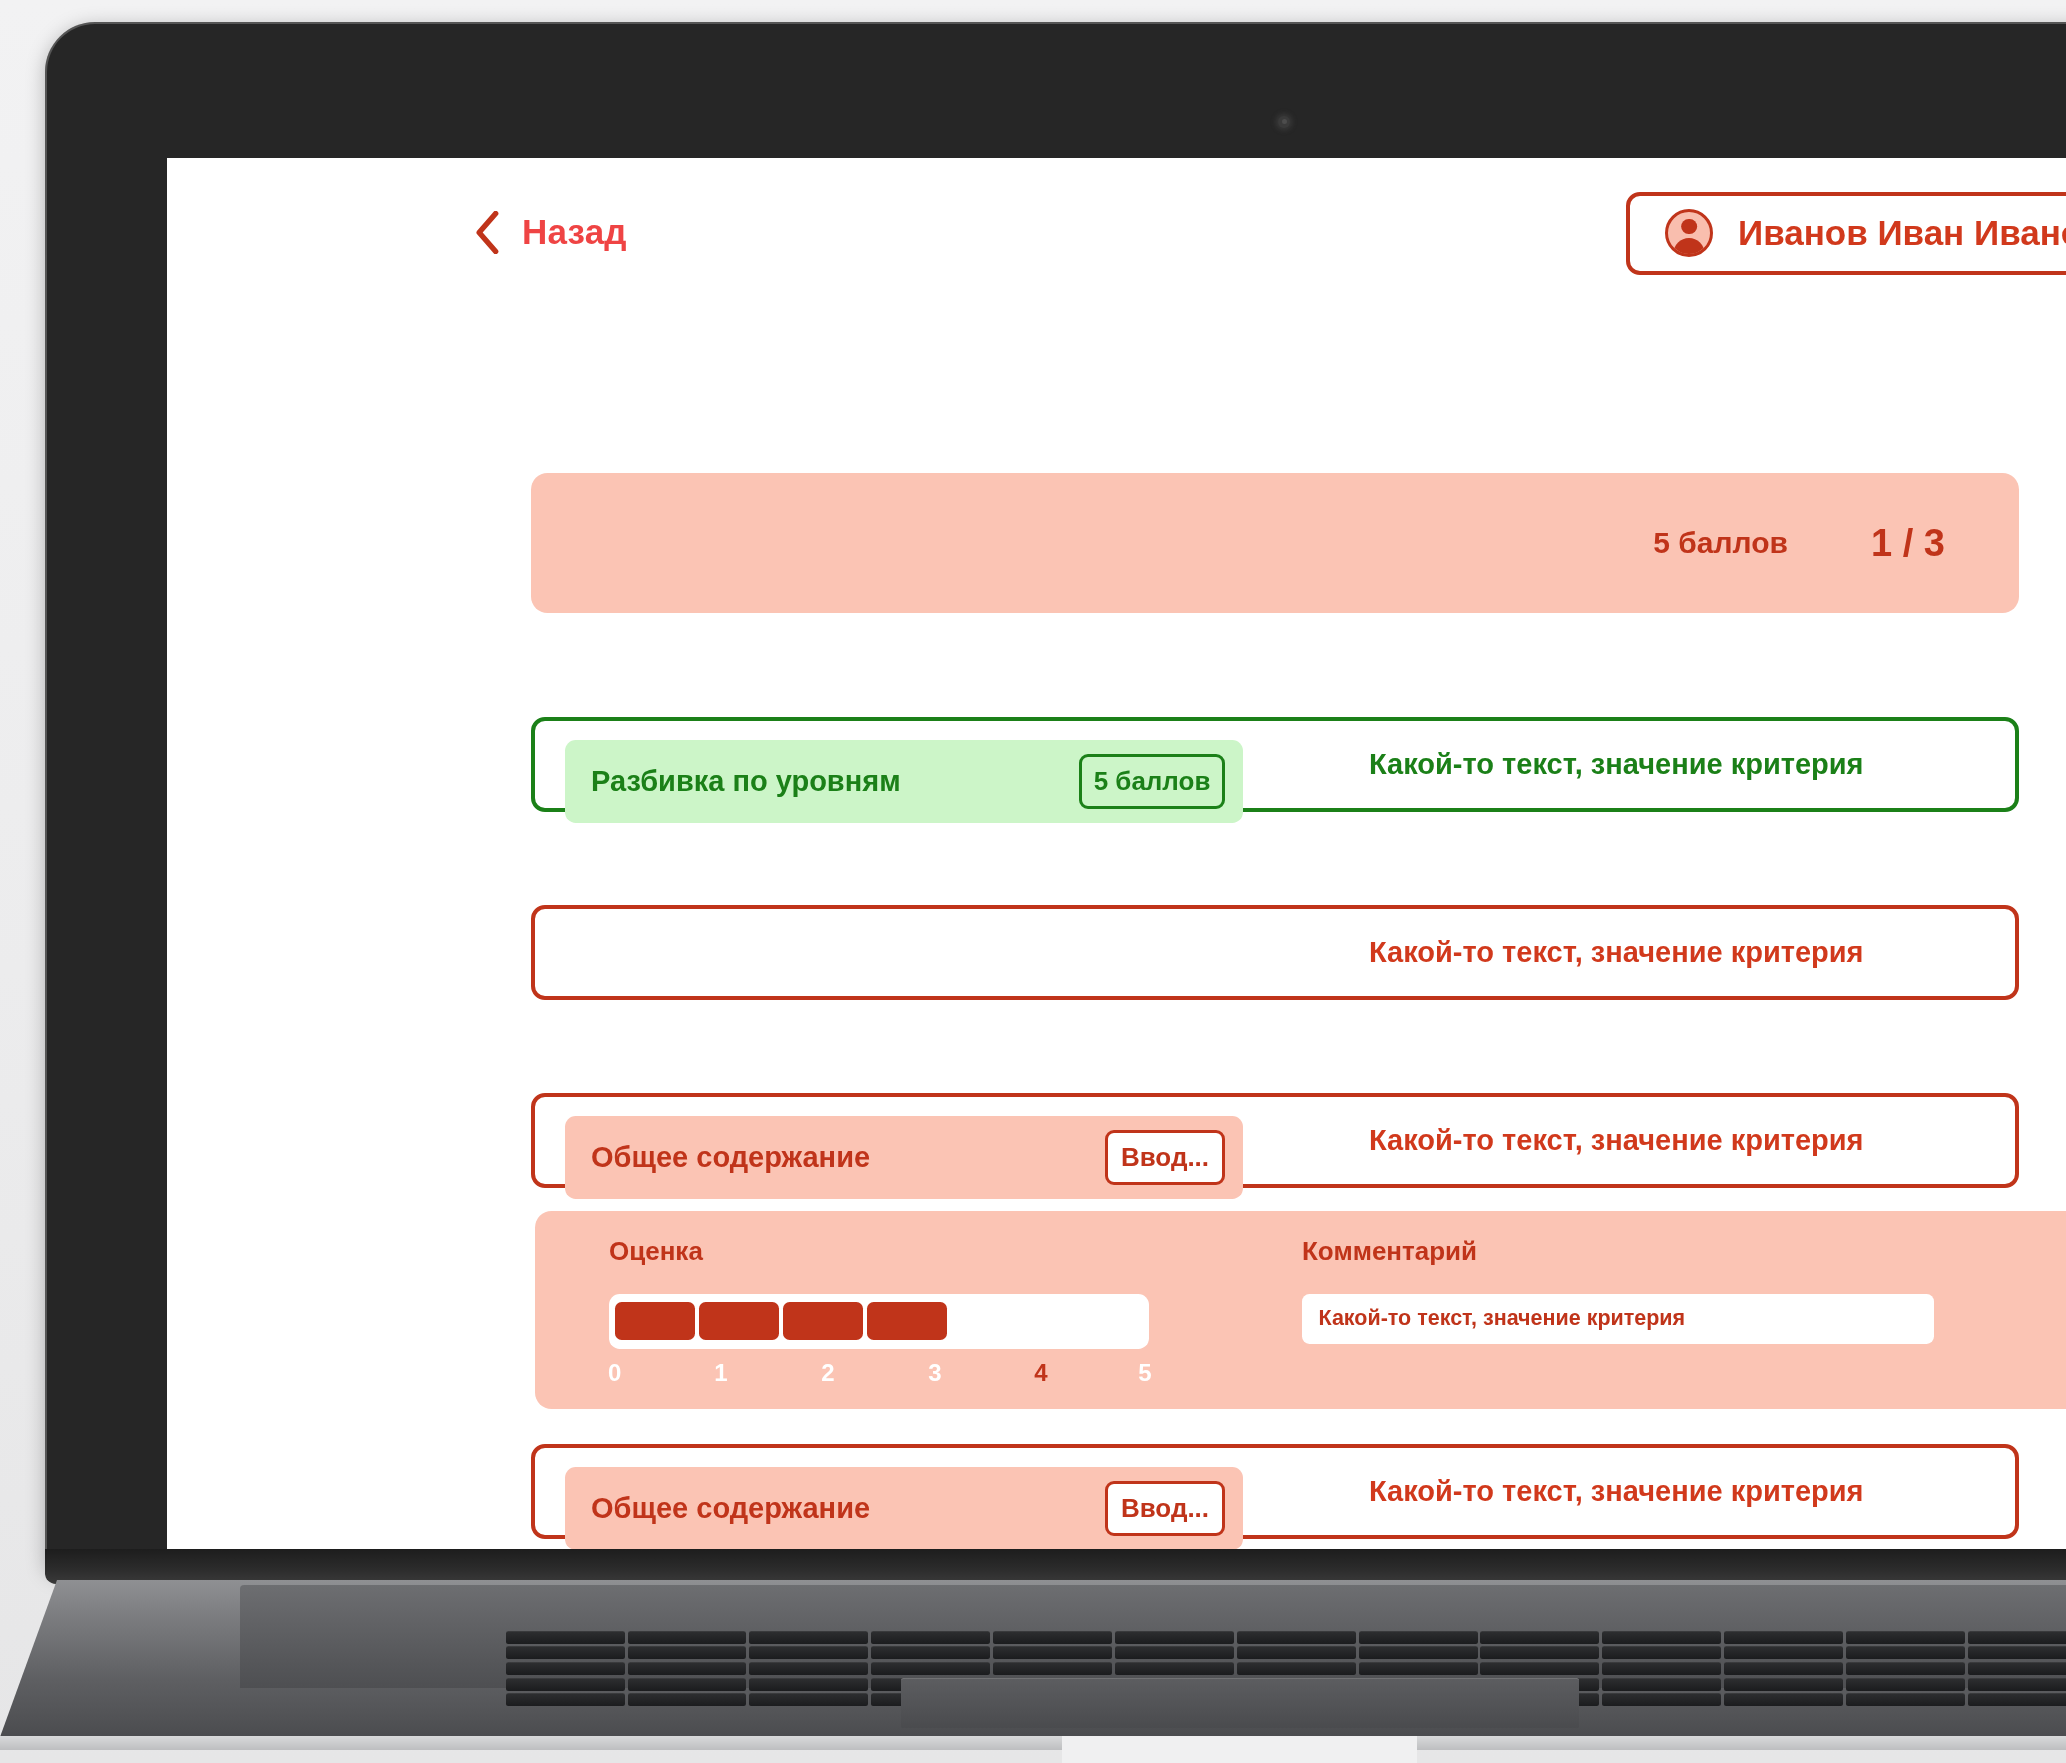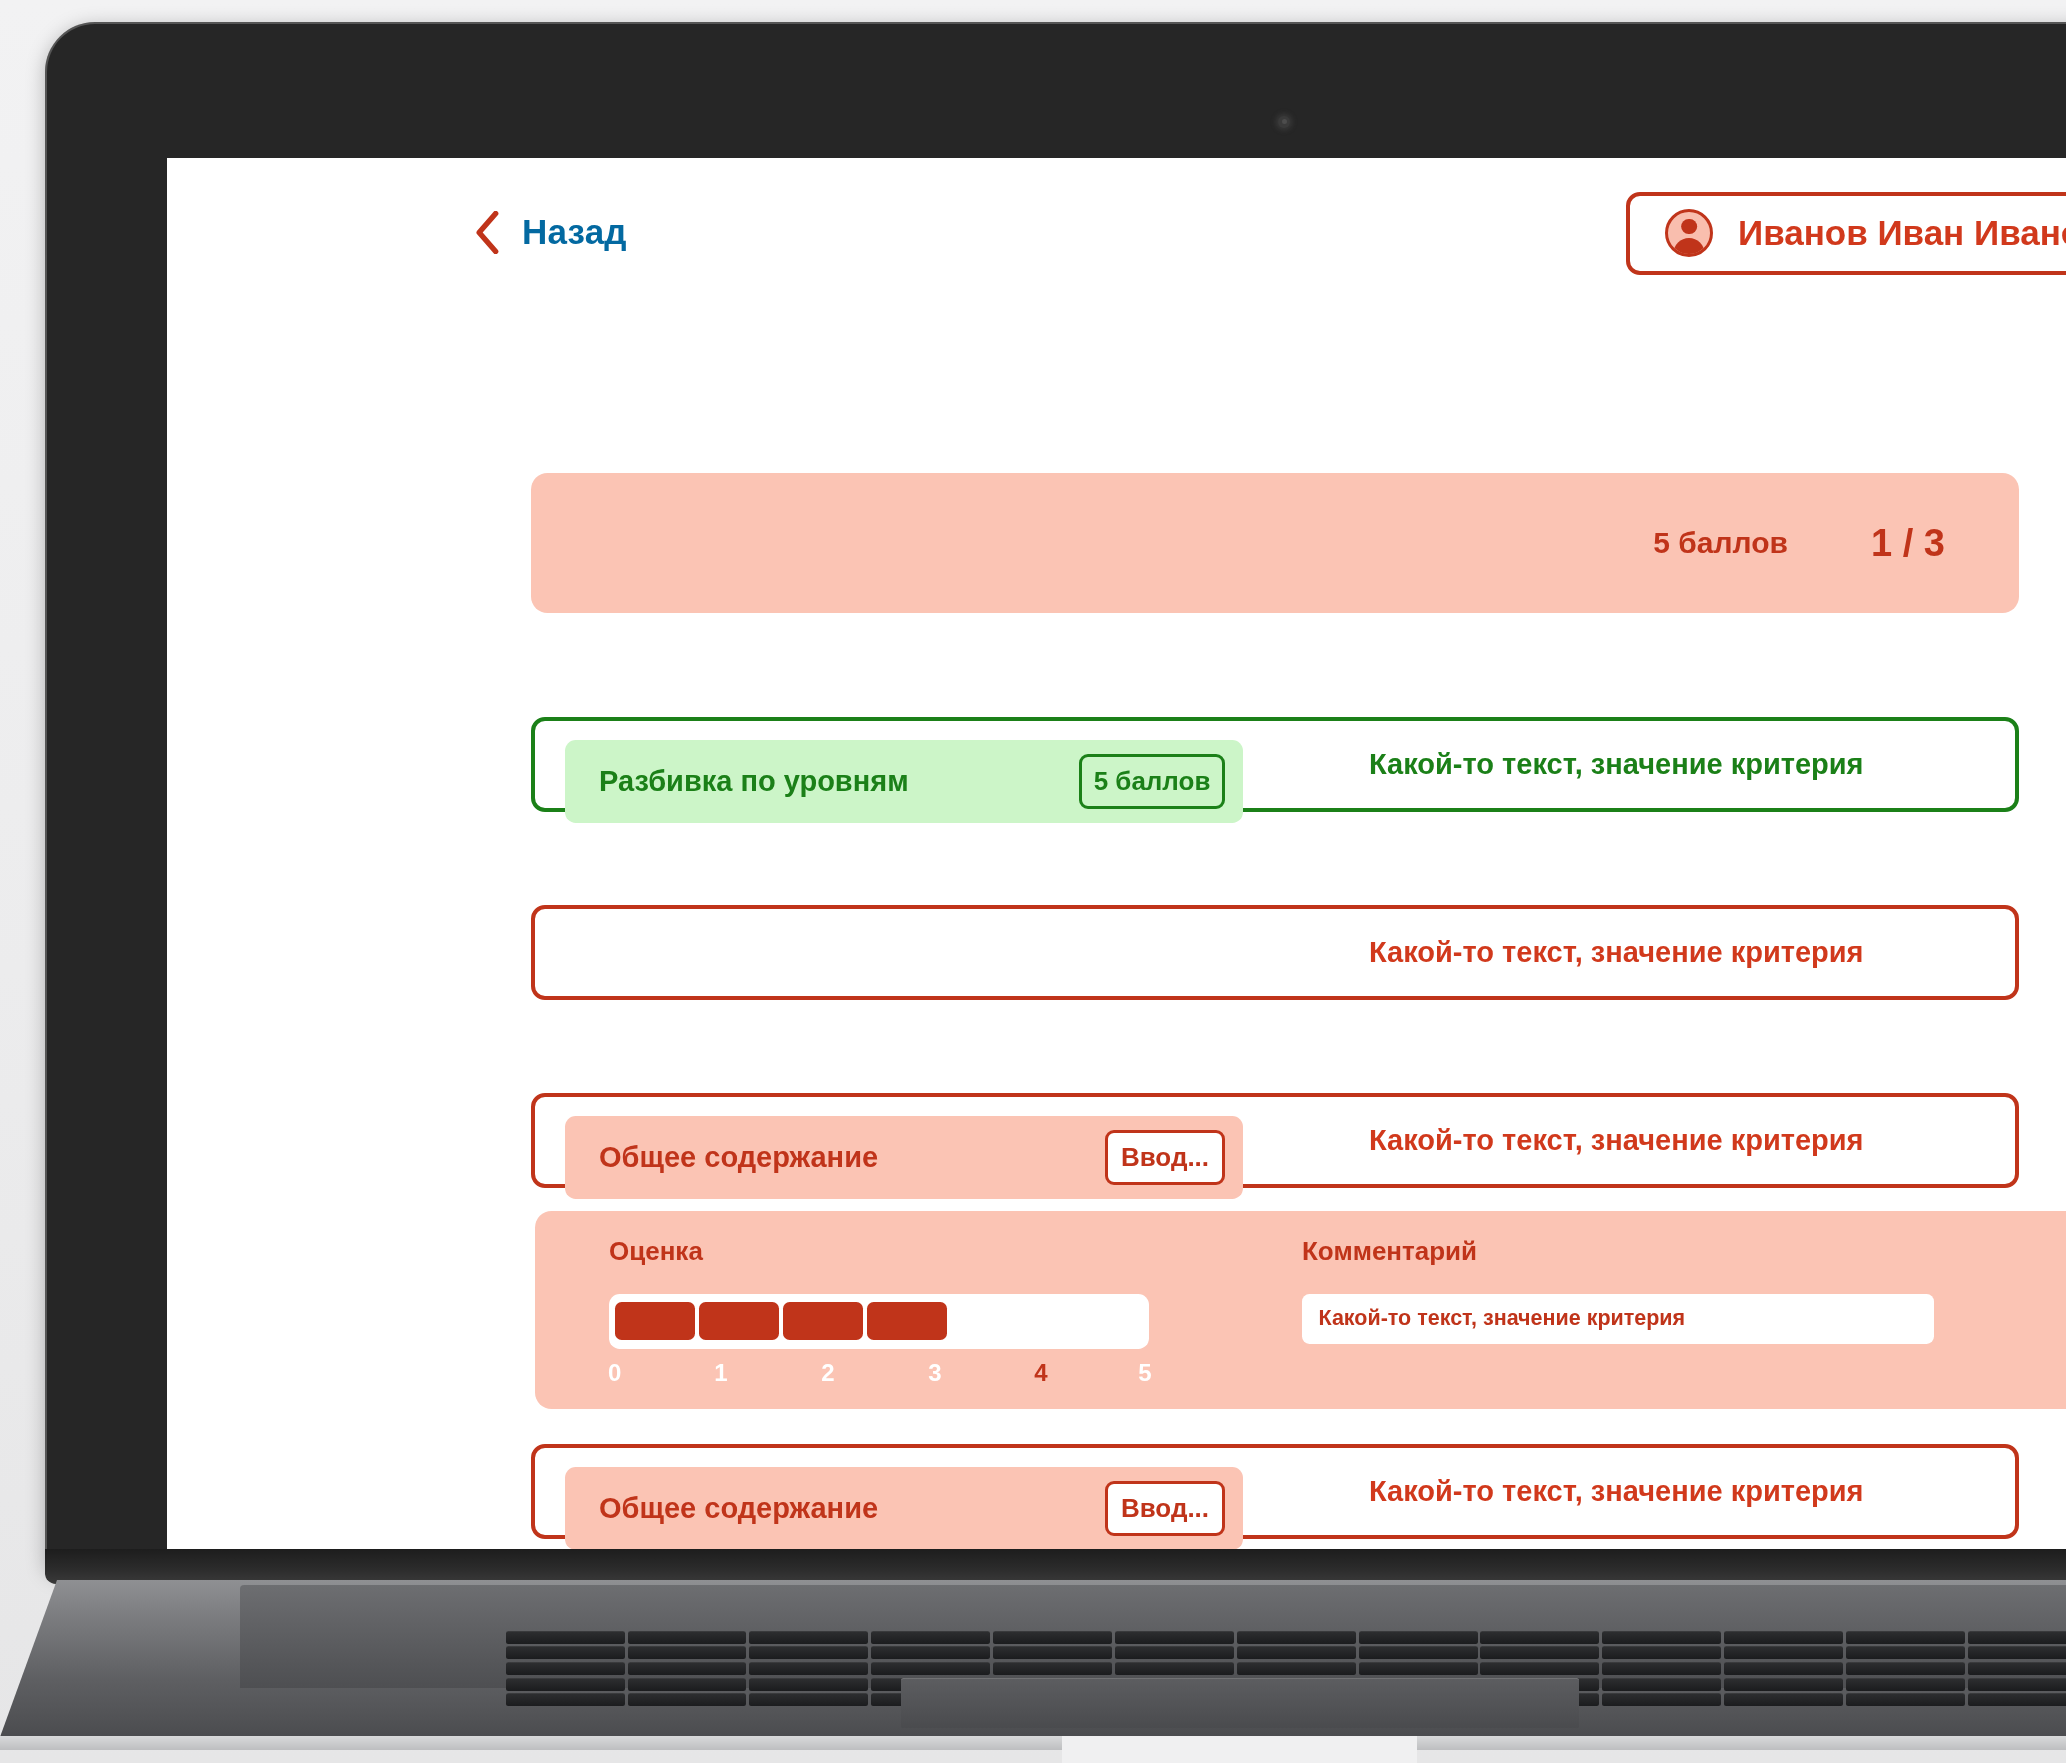--- a/index.html
+++ b/index.html
@@ -97,21 +97,21 @@
   }
   .chevron-left {
     width: 24px;
     height: 43px;
     position: relative;
   }
   .chevron-left svg { display:block; }
   .back-label {
     font-size: 35px;
     font-weight: 700;
-    color: #0369a1;
+    color: #ef4444;
     letter-spacing: 0.2px;
     white-space: nowrap;
   }
 
   .user-chip {
     position: absolute;
     left: 1459px;
     top: 34px;
     width: 554px;
     height: 83px;
@@ -241,21 +241,20 @@
   }
   .crit-row.green .crit-left {
     background: #CCF5C8;
   }
 
   .crit-title {
     font-size: 29px;
     font-weight: 700;
     color: #C0341A;
     white-space: nowrap;
-    margin-left: 8px;
   }
   .crit-row.green .crit-title { color: #1B8018; }
 
   .score-pill {
     flex: 0 0 auto;
     min-width: 136px;
     height: 55px;
     border: 3.7px solid #C0341A;
     border-radius: 9px;
     display: flex;

